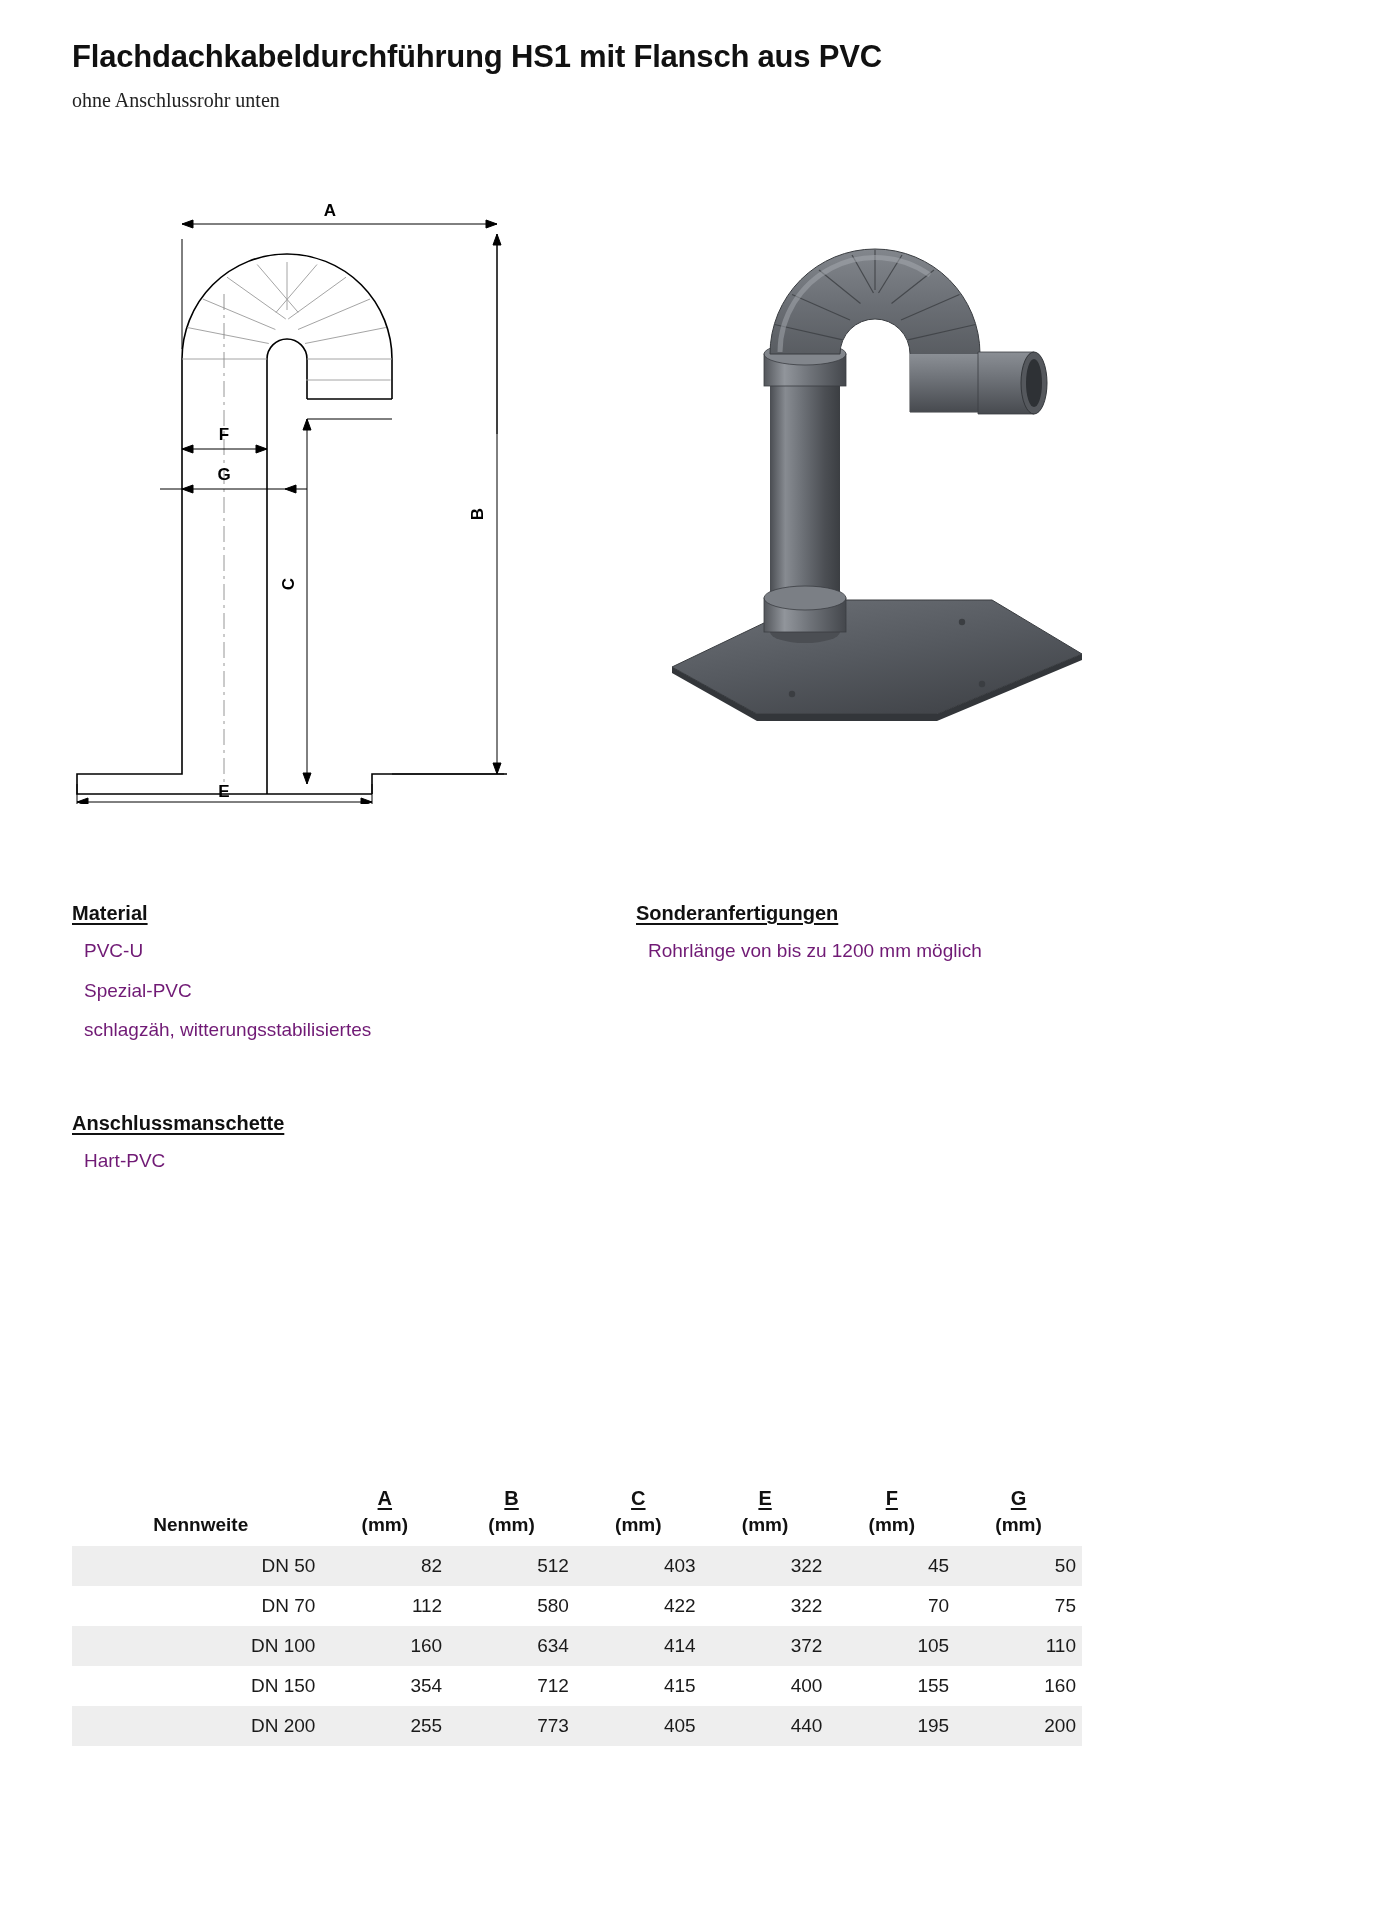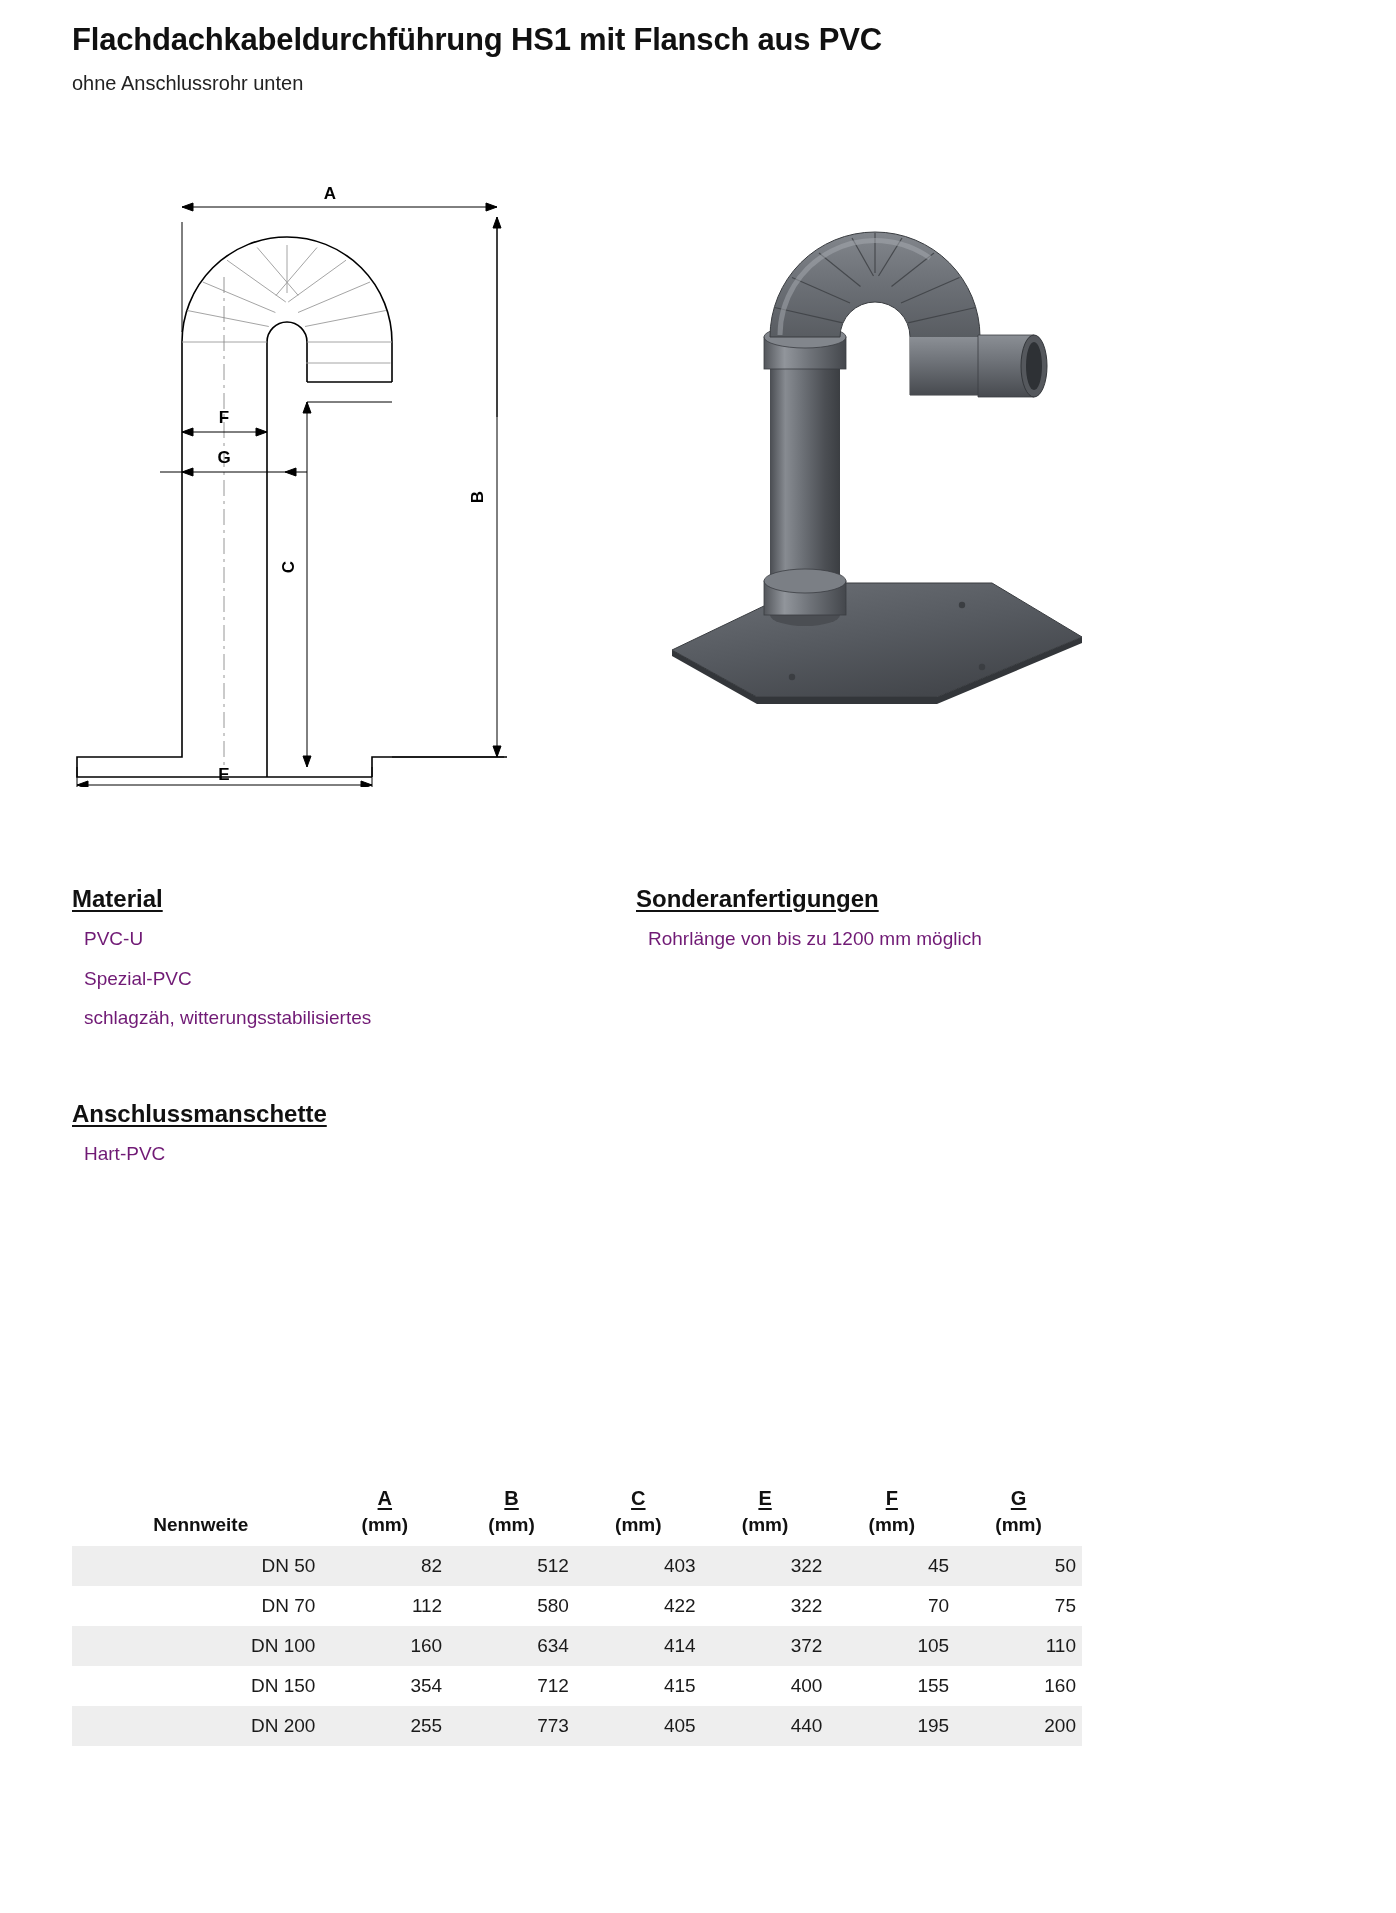--- a/index.html
+++ b/index.html
@@ -13,34 +13,35 @@
     font-family: "Liberation Sans", sans-serif;
     color: #1a1a1a;
     position: relative;
     overflow: hidden;
   }
   .page {
     position: relative;
     width: 1396px;
     height: 1913px;
     box-sizing: border-box;
-    padding: 0 72px;
+    padding: 17px 72px;
   }
   h1.title {
     font-size: 31px;
     font-weight: bold;
     margin: 0;
     padding-top: 22px;
     letter-spacing: -0.2px;
     color: #111;
   }
   .subtitle {
     font-size: 20px;
     margin-top: 14px;
     color: #222;
+    font-family: Liberation Serif, serif;
   }
 
   
   .figures {
     position: relative;
     height: 640px;
     margin-top: 72px;
   }
   .drawing {
     position: absolute;
@@ -65,21 +66,21 @@
     top: 0;
     width: 520px;
   }
   .col-right {
     position: absolute;
     left: 564px;
     top: 0;
     width: 560px;
   }
   .blockhead {
-    font-size: 24px;
+    font-size: 20px;
     font-weight: bold;
     text-decoration: underline;
     text-underline-offset: 3px;
     margin: 0 0 8px 0;
     color: #111;
   }
   .blocktext {
     font-size: 19px;
     line-height: 1.45;
     margin: 12px;

